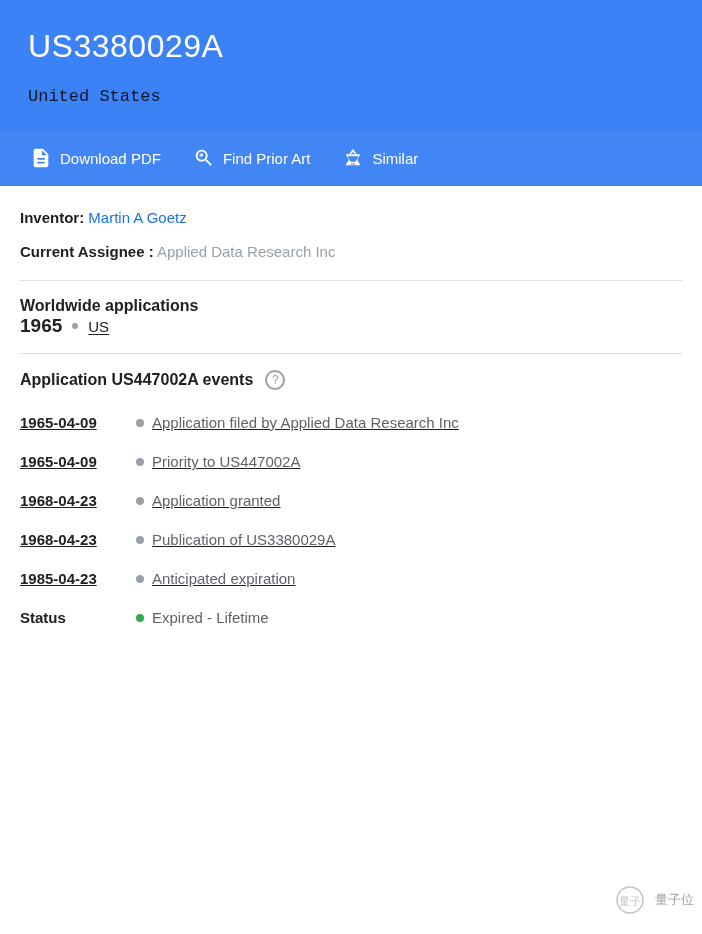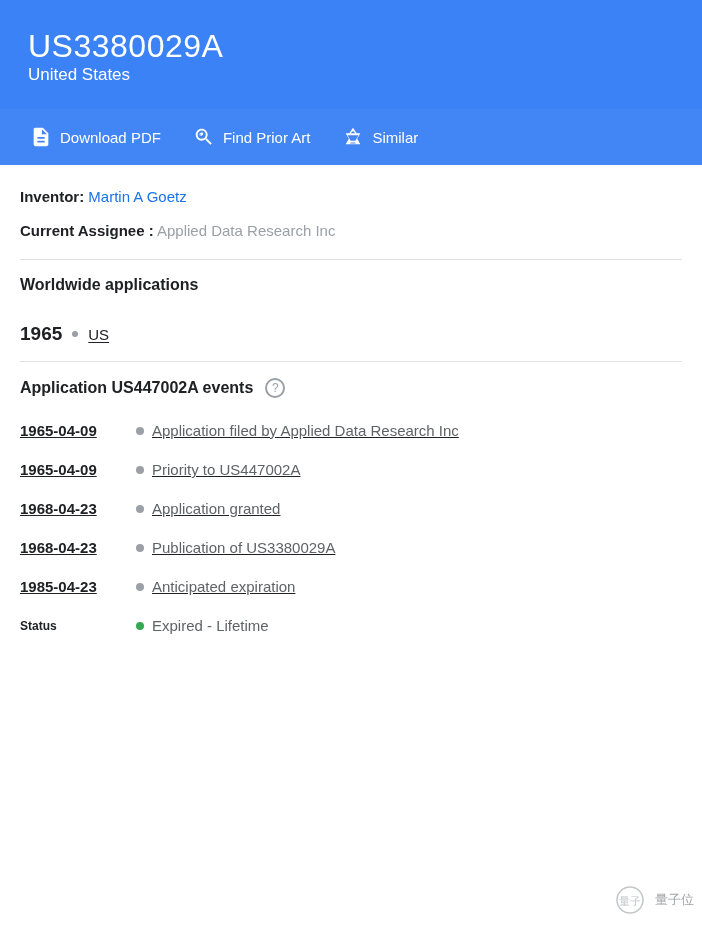--- a/index.html
+++ b/index.html
@@ -16,22 +16,23 @@
       padding: 28px 20px 24px 28px;
     }
     .header-title {
       font-size: 32px;
       font-weight: 400;
       color: #fff;
       letter-spacing: 0.5px;
     }
     .header-subtitle {
       font-size: 17px;
-      color: #ffffff;
-      margin-top: 0;
+      color: #0f172a;
+      margin-top: 22px;
+      font-family: Liberation Mono, monospace;
     }
 
     
     .toolbar {
       background: #4285f4;
       display: flex;
       align-items: center;
       padding: 0 16px;
       height: 56px;
       gap: 4px;
@@ -84,21 +85,21 @@
       border: none;
       border-top: 1px solid #e0e0e0;
       margin: 16px 0;
     }
 
     
     .section-title {
       font-size: 16px;
       font-weight: 700;
       color: #202124;
-      margin-bottom: 29px;
+      margin-bottom: 0;
     }
     .year-row {
       display: flex;
       align-items: center;
       gap: 10px;
       margin-bottom: 10px;
     }
     .year-label {
       font-size: 19px;
       font-weight: 700;
@@ -178,21 +179,21 @@
     }
 
     
     .status-row {
       display: flex;
       align-items: center;
       gap: 16px;
       margin-bottom: 24px;
     }
     .status-label {
-      font-size: 12px;
+      font-size: 15px;
       font-weight: 700;
       color: #202124;
       min-width: 100px;
     }
     .status-value {
       display: flex;
       align-items: center;
       gap: 8px;
       font-size: 15px;
       color: #5f6368;

